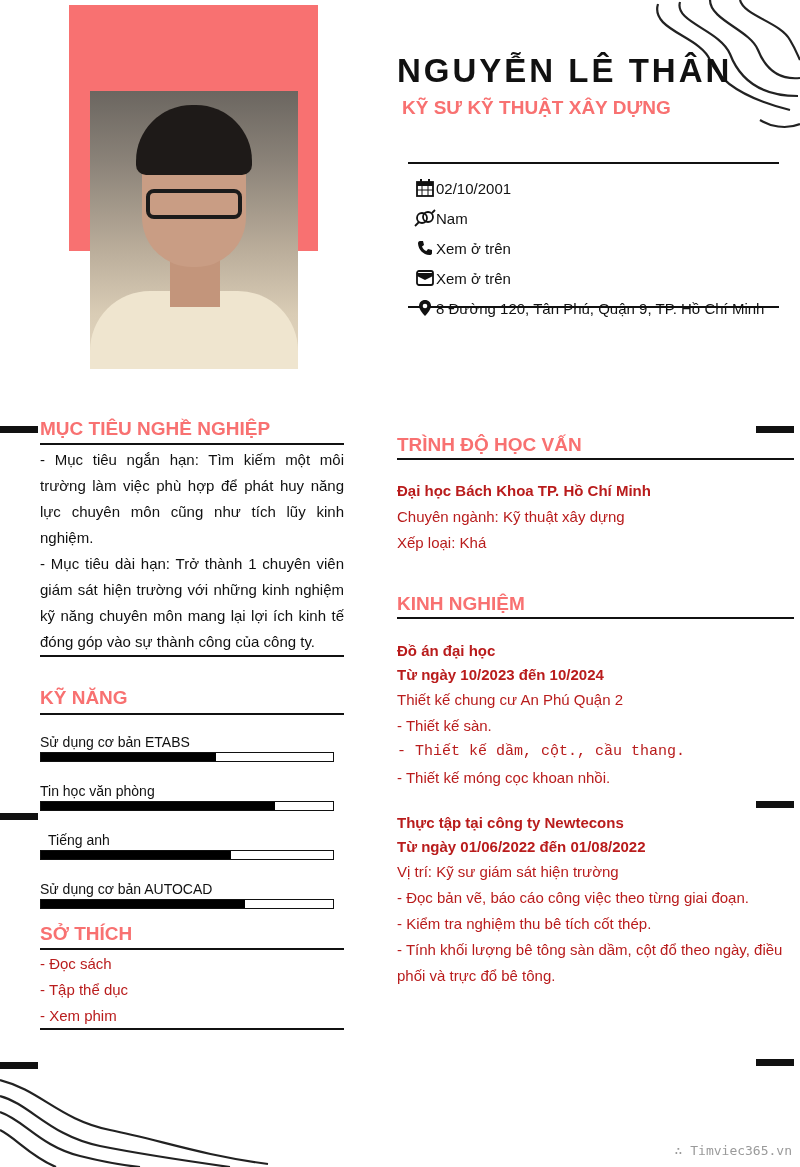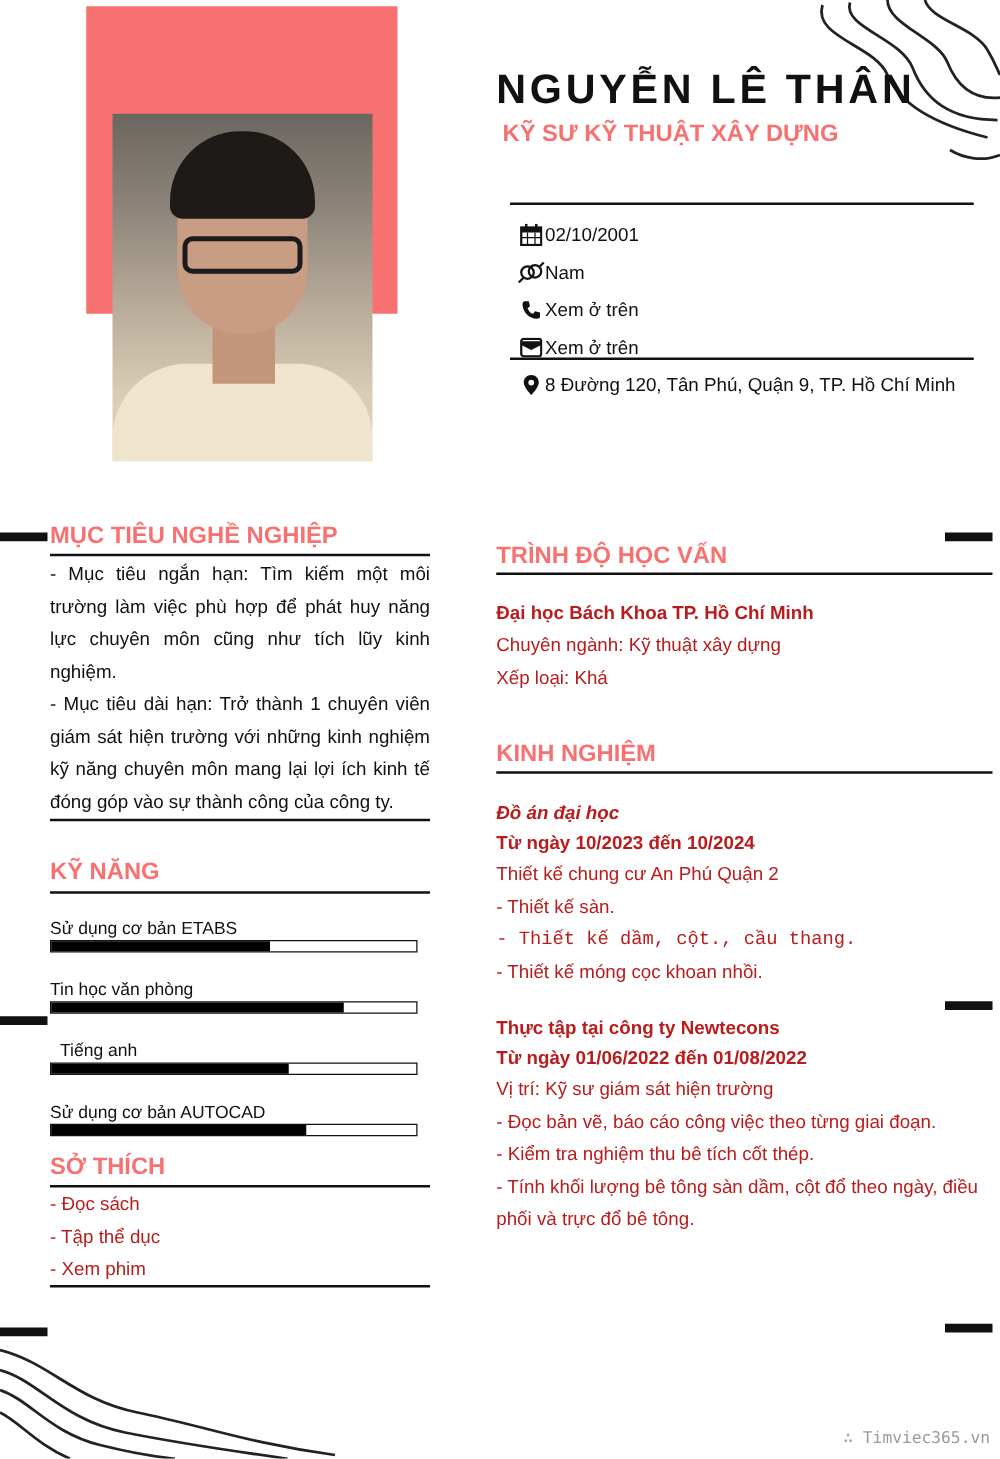--- a/index.html
+++ b/index.html
@@ -13,21 +13,21 @@
   .photo { left: 90px; top: 91px; width: 208px; height: 278px; background: linear-gradient(180deg, #6b6660 0%, #8a8278 25%, #b7aa98 55%, #d9ccb5 80%, #e4d8c2 100%); overflow: hidden; }
   .photo .head { position: absolute; left: 52px; top: 26px; width: 104px; height: 150px; border-radius: 48px 48px 50px 50px; background: #c99d84; }
   .photo .hair { position: absolute; left: 46px; top: 14px; width: 116px; height: 70px; border-radius: 56px 56px 10px 10px; background: #1e1a18; }
   .photo .glasses { position: absolute; left: 56px; top: 98px; width: 96px; height: 30px; border: 4px solid #1b1b1b; border-radius: 8px; }
   .photo .shirt { position: absolute; left: 0; top: 200px; width: 208px; height: 78px; background: #efe5cf; border-radius: 60px 60px 0 0; }
   .photo .neck { position: absolute; left: 80px; top: 168px; width: 50px; height: 48px; background: #c3957b; }
 
   .name { left: 397px; top: 52px; font-size: 33px; font-weight: 700; letter-spacing: 3px; color: #111; white-space: nowrap; }
   .job-title { left: 402px; top: 97px; font-size: 19px; font-weight: 700; color: #f87171; white-space: nowrap; }
 
-  .info-box { left: 408px; top: 162px; width: 371px; height: 126px; border-top: 2px solid #111; border-bottom: 2px solid #111; }
+  .info-box { left: 408px; top: 162px; width: 371px; height: 146px; border-top: 2px solid #111; border-bottom: 2px solid #111; }
   .info-row { position: absolute; left: 6px; display: flex; align-items: center; font-size: 15px; color: #111; white-space: nowrap; }
   .info-row .ic { width: 22px; height: 20px; display: inline-flex; align-items: center; justify-content: center; }
   .info-row svg { display: block; }
 
   
   .mark { background: #111; height: 7px; }
 
   
   .sec-title { font-size: 19px; font-weight: 700; color: #f87171; white-space: nowrap; }
   .rule { height: 2px; background: #111; }
@@ -171,21 +171,21 @@
 
 <div class="abs sec-title" style="left:397px;top:434px;">TRÌNH ĐỘ HỌC VẤN</div>
 <div class="abs rule" style="left:397px;top:458px;width:397px;"></div>
 <div class="abs line b" style="left:397px;top:478px;">Đại học Bách Khoa TP. Hồ Chí Minh</div>
 <div class="abs line" style="left:397px;top:504px;">Chuyên ngành: Kỹ thuật xây dựng</div>
 <div class="abs line" style="left:397px;top:530px;">Xếp loại: Khá</div>
 
 <div class="abs sec-title" style="left:397px;top:593px;">KINH NGHIỆM</div>
 <div class="abs rule" style="left:397px;top:617px;width:397px;"></div>
 
-<div class="abs line b" style="left:397px;top:638px;font-style:italic;">Đồ án đại học</div>
+<div class="abs line b" style="left:397px;top:638px;">Đồ án đại học</div>
 <div class="abs line b" style="left:397px;top:662px;">Từ ngày 10/2023 đến 10/2024</div>
 <div class="abs line" style="left:397px;top:687px;">Thiết kế chung cư An Phú Quận 2</div>
 <div class="abs line" style="left:397px;top:713px;">- Thiết kế sàn.</div>
 <div class="abs line" style="left:397px;top:739px;font-family:Liberation Mono, monospace;">- Thiết kế dầm, cột., cầu thang.</div>
 <div class="abs line" style="left:397px;top:765px;">- Thiết kế móng cọc khoan nhồi.</div>
 
 <div class="abs line b" style="left:397px;top:810px;">Thực tập tại công ty Newtecons</div>
 <div class="abs line b" style="left:397px;top:834px;">Từ ngày 01/06/2022 đến 01/08/2022</div>
 <div class="abs line" style="left:397px;top:859px;">Vị trí: Kỹ sư giám sát hiện trường</div>
 <div class="abs line" style="left:397px;top:885px;">- Đọc bản vẽ, báo cáo công việc theo từng giai đoạn.</div>

